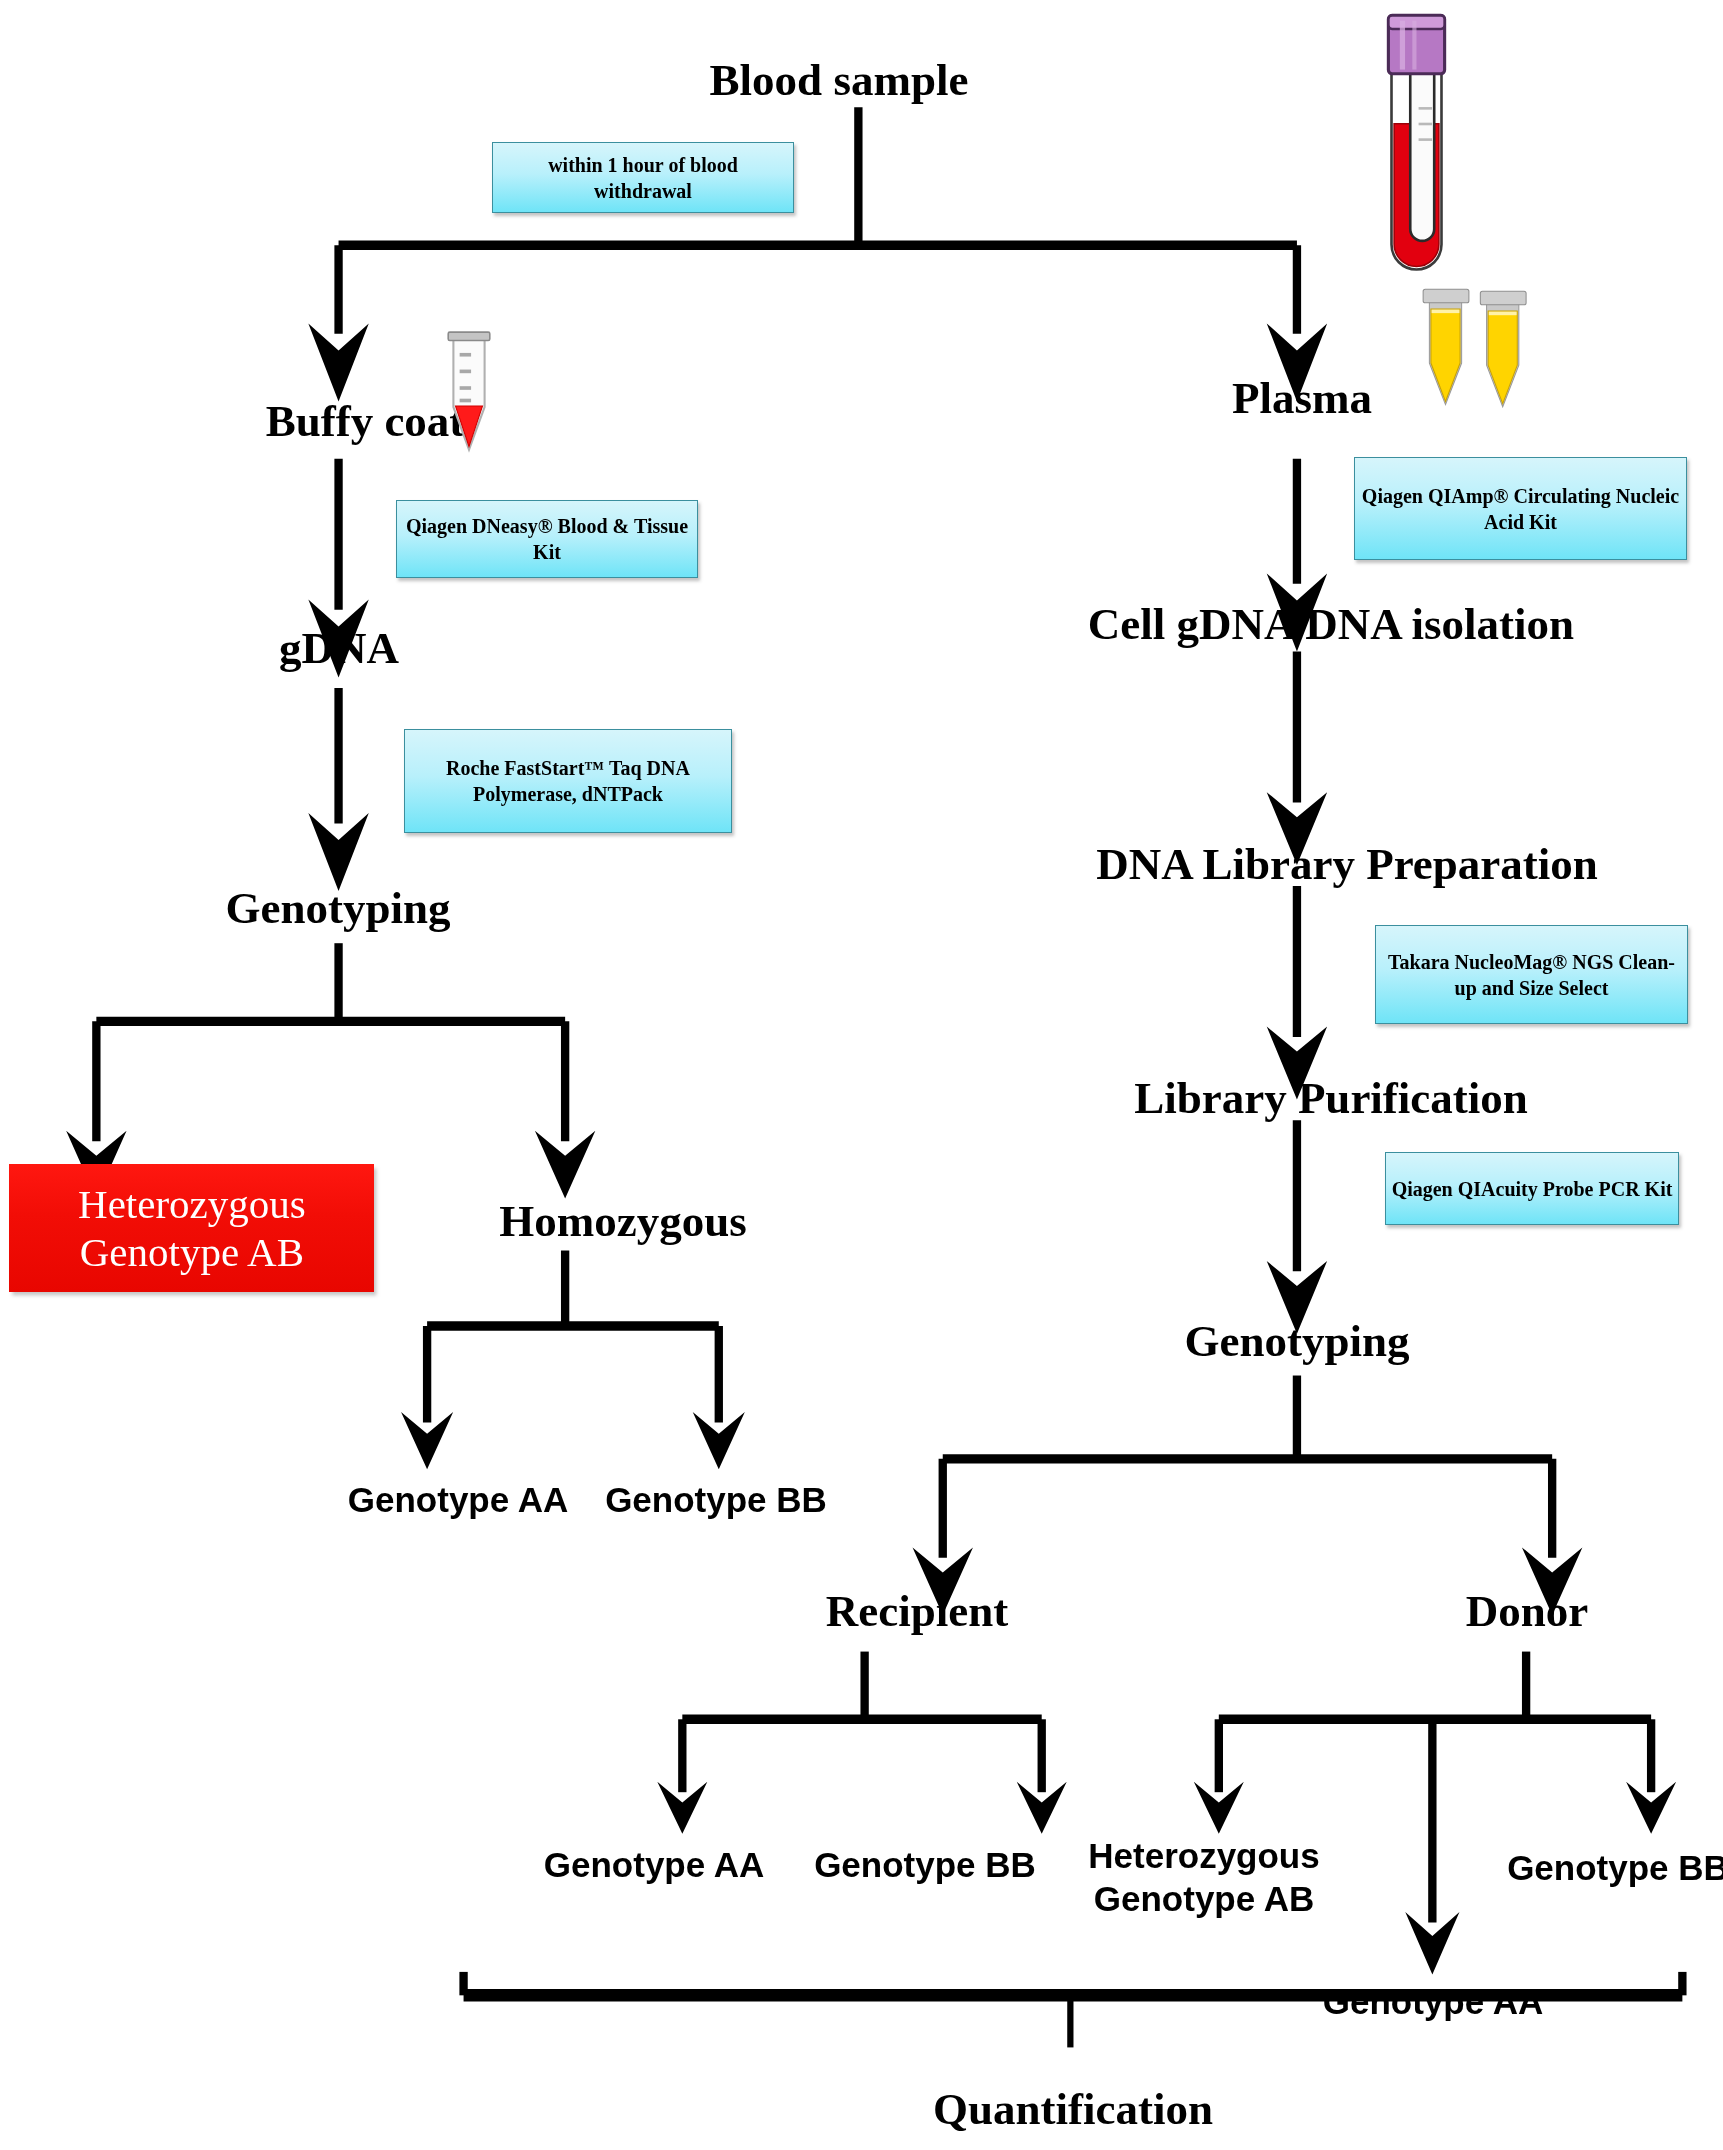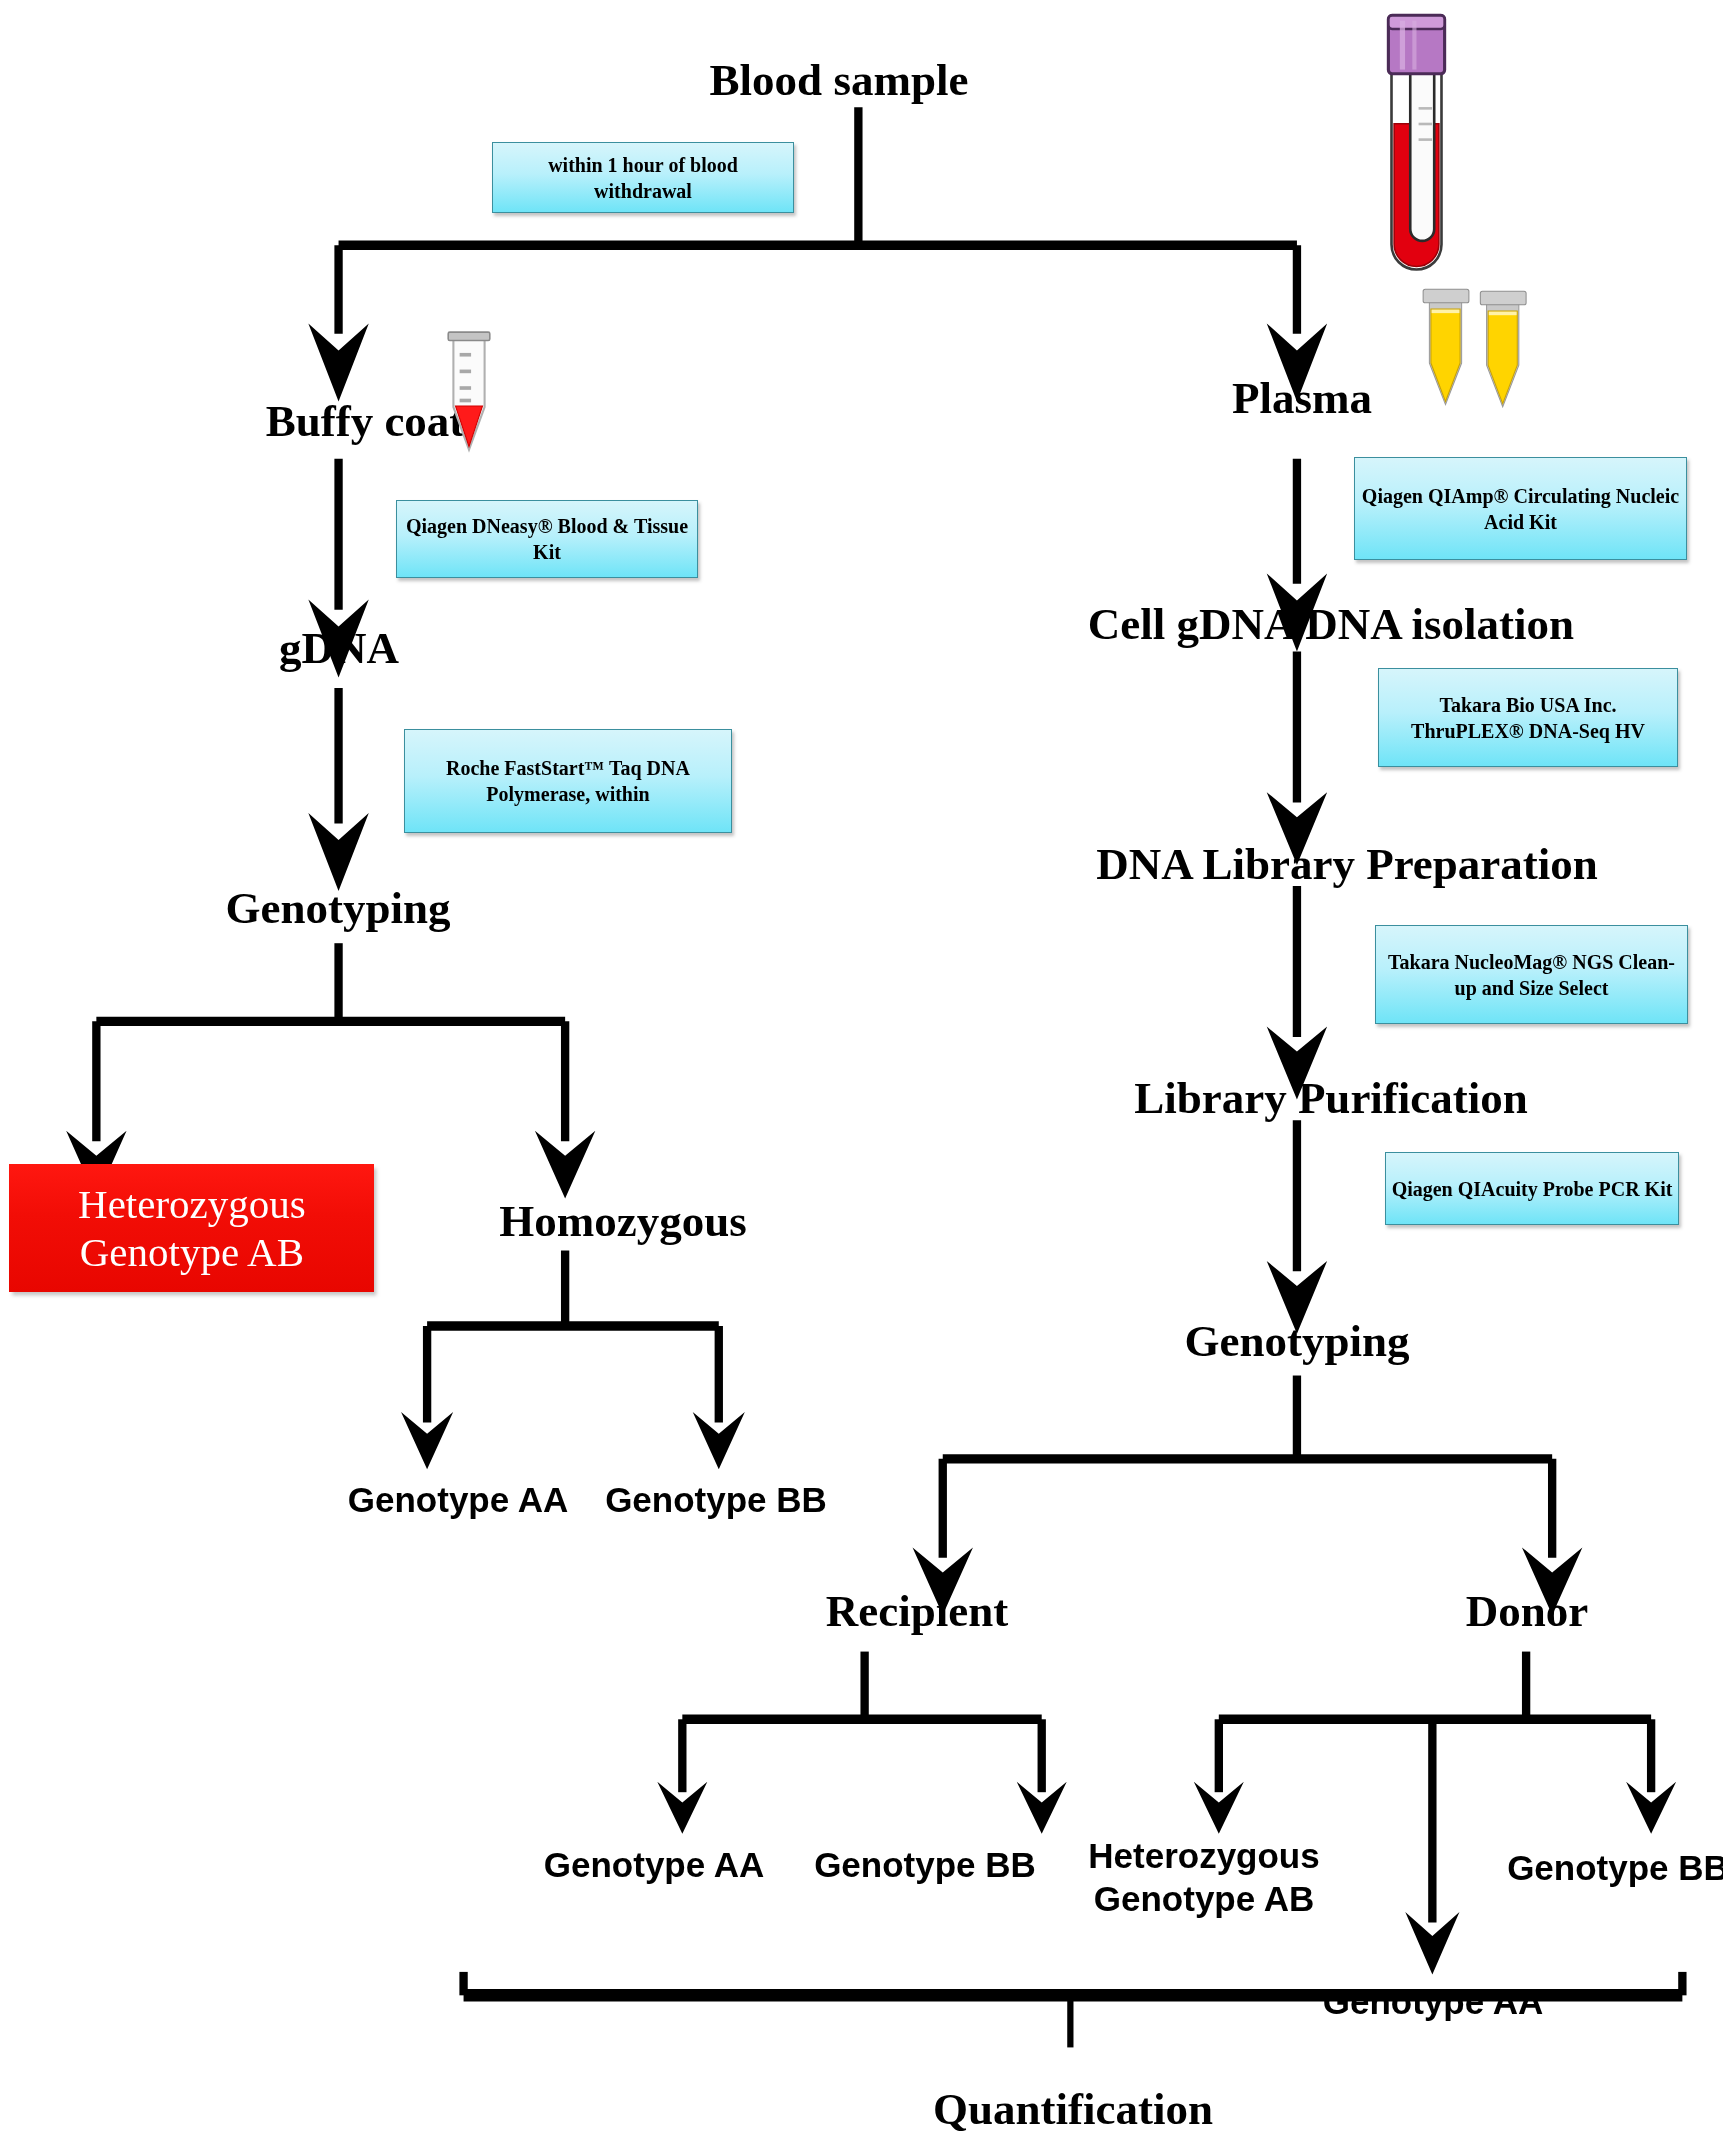--- a/index.html
+++ b/index.html
@@ -227,25 +227,24 @@
 
   <div class="red-box" style="left:9.4px; top:1164px; width:365px; height:128px; flex-direction:column;">
     <span>Heterozygous</span>
     <span>Genotype AB</span>
   </div>
 
   <div class="blue-box" style="left:492px; top:142px; width:302px; height:71px;">within 1 hour of blood withdrawal</div>
 
   <div class="blue-box" style="left:396px; top:500px; width:302px; height:78px;">Qiagen DNeasy® Blood &amp; Tissue Kit</div>
 
-  <div class="blue-box" style="left:404px; top:729px; width:328px; height:104px;">Roche FastStart™ Taq DNA Polymerase, within</div>
+  <div class="blue-box" style="left:404px; top:729px; width:328px; height:104px;">Roche FastStart™ Taq DNA Polymerase, dNTPack</div>
 
   <div class="blue-box" style="left:1354px; top:457px; width:333px; height:103px;">Qiagen QIAmp® Circulating Nucleic Acid Kit</div>
 
-  <div class="blue-box" style="left:1378px; top:668px; width:300px; height:99px;">Takara Bio USA Inc. ThruPLEX® DNA-Seq HV</div>
 
   <div class="blue-box" style="left:1375px; top:925px; width:313px; height:99px;">Takara NucleoMag® NGS Clean-up and Size Select</div>
 
   <div class="blue-box" style="left:1361px; top:1152px; width:294px; height:73px;margin-left:24px;">Qiagen QIAcuity Probe PCR Kit</div>
 
   <div class="term-label" style="left:458px; top:1500px;">Genotype AA</div>
 
   <div class="term-label" style="left:716px; top:1500px;">Genotype BB</div>
 
   <div class="term-label" style="left:654px; top:1865px;">Genotype AA</div>

